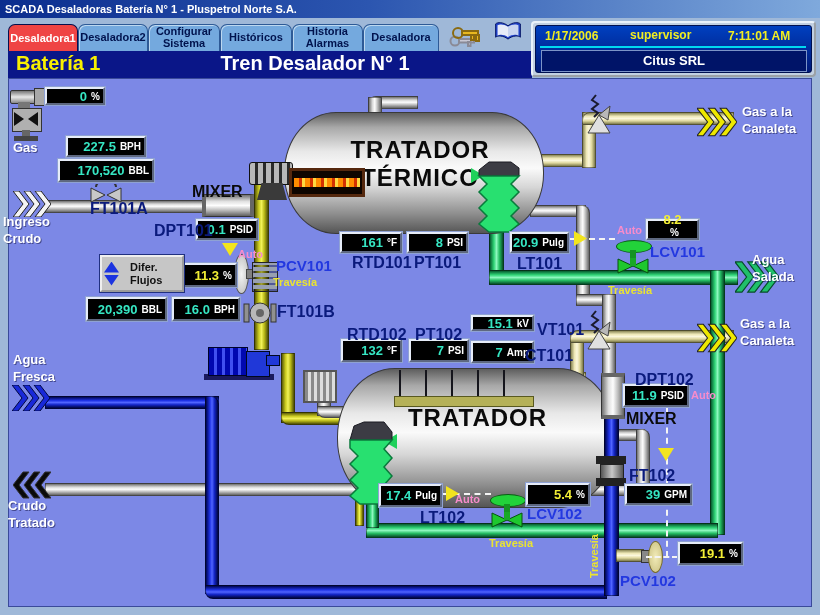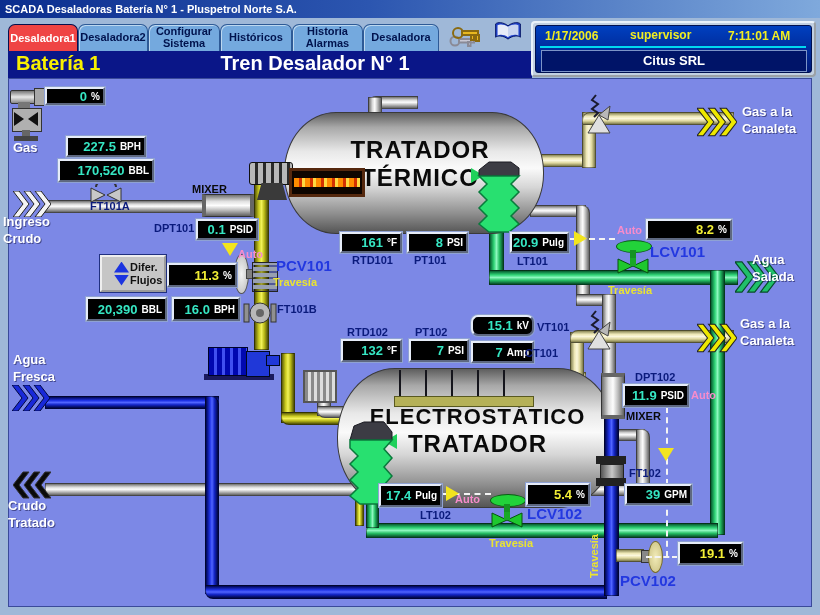--- a/index.html
+++ b/index.html
@@ -41,21 +41,21 @@
   .ph.blue{background:linear-gradient(180deg,#000650,#1E32E6 32%,#5064FF 50%,#1426C8 70%,#000540);}
   .pv.blue{background:linear-gradient(90deg,#000650,#1E32E6 32%,#5064FF 50%,#1426C8 70%,#000540);}
   .pv.yellow{background:linear-gradient(90deg,#5E5E08,#CCCC22 30%,#F2F258 50%,#B8B818 72%,#4E4E06);}
   .ph.yellow{background:linear-gradient(180deg,#5E5E08,#CCCC22 30%,#F2F258 50%,#B8B818 72%,#4E4E06);}
   
   .vessel{position:absolute;border:1px solid #3A3A3A;
     background:linear-gradient(180deg,#5E5E5E 0%,#A8A8A8 12%,#E8E8E8 32%,#FAFAFA 46%,#D6D6D6 62%,#8E8E8E 84%,#555 100%);}
   .vesseltext{position:absolute;color:#0A0A0A;font-weight:bold;text-align:center;letter-spacing:1px;}
   
   .flow{position:absolute;color:#fff;font-weight:bold;font-size:13px;line-height:1.3;text-shadow:1px 1px 0 rgba(20,20,70,.55);}
-  .tag{position:absolute;color:#0A1A7C;font-weight:bold;font-size:11px;white-space:nowrap;}
+  .tag{position:absolute;color:#0A1A7C;font-weight:bold;font-size:16px;white-space:nowrap;}
   .tag.black{color:#0A0A0A;}
   .vtag{position:absolute;color:#2338E0;font-weight:bold;font-size:15px;white-space:nowrap;}
   .trav{position:absolute;color:#EAE431;font-weight:bold;font-size:11px;white-space:nowrap;}
   .auto{position:absolute;color:#F78CCB;font-weight:bold;font-size:11px;white-space:nowrap;}
   
   .lcd{position:absolute;background:#000;border:2px solid;border-color:#E6ECF8 #5E6880 #5E6880 #E6ECF8;
     box-shadow:0 0 0 1px #8FA2D4;display:flex;align-items:center;justify-content:flex-end;
     padding:0 3px;box-sizing:border-box;white-space:nowrap;}
   .lcd .val{color:#36E6C3;font-size:13px;font-weight:bold;}
   .lcd.pct .val{color:#F2EE35;}
@@ -63,23 +63,23 @@
   
   .dashv{position:absolute;border-left:2px dashed #F4F4F4;}
   .dashh{position:absolute;border-top:2px dashed #F4F4F4;}
   .tri{position:absolute;background:#F2E41E;filter:drop-shadow(0 1px 0 rgba(80,50,0,.7));}
   .tri.r{clip-path:polygon(0 0,100% 50%,0 100%);}
   .tri.d{clip-path:polygon(0 0,100% 0,50% 100%);}
   .gtri{position:absolute;background:#1ED05A;}
   .gtri.r{clip-path:polygon(0 0,100% 50%,0 100%);}
   .gtri.l{clip-path:polygon(100% 0,0 50%,100% 100%);}
   
-  .diferbtn{position:absolute;left:100px;top:255px;width:66px;height:37px;background:#C6C6C6;
-    border:2px outset #EFEFEF;outline:1px solid #203080;display:flex;align-items:center;gap:1px;
-    padding:12px;box-sizing:border-box;cursor:pointer;}
+  .diferbtn{position:absolute;left:100px;top:255px;width:84px;height:37px;background:#C6C6C6;
+    border:2px outset #EFEFEF;outline:1px solid #203080;display:flex;align-items:center;gap:11px;
+    padding:2px;box-sizing:border-box;cursor:pointer;}
   .diferbtn .arrows{display:flex;flex-direction:column;gap:2px;}
   .diferbtn .arrows i{display:block;width:15px;height:11px;background:#1C34E0;}
   .diferbtn .arrows i.up{clip-path:polygon(50% 0,100% 100%,0 100%);}
   .diferbtn .arrows i.dn{clip-path:polygon(0 0,100% 0,50% 100%);}
   .diferbtn .lbl{color:#111;font-size:11px;font-weight:bold;line-height:1.1;}
   .filelabel{position:absolute;color:#000;font-size:11px;font-weight:bold;}
 </style>
 </head>
 <body>
 
@@ -219,21 +219,20 @@
 </div>
 <div class="flow" style="left:13px;top:140px;">Gas</div>
 
 <div class="vessel" style="left:284px;top:112px;width:258px;height:120px;border-radius:52px/60px;"></div>
 <div class="vesseltext" style="left:318px;top:136px;width:204px;font-size:24px;line-height:1.15;">
   <span style="display:block;">TRATADOR</span>
   <span style="display:block;">TÉRMICO</span>
 </div>
 <div class="vessel" style="left:337px;top:368px;width:277px;height:138px;border-radius:58px/69px;"></div>
 <div class="vesseltext" style="left:355px;top:404px;width:245px;font-size:22px;line-height:1.2;">
-  <span style="display:block;">ELECTROSTÁTICO</span>
   <span style="display:block;font-size:24px;">TRATADOR</span>
 </div>
 
 <div class="abs" style="left:249px;top:162px;width:42px;height:21px;background:repeating-linear-gradient(90deg,#B8B8B8 0 5px,#2A2A2A 5px 8px);border:1px solid #111;border-radius:3px;"></div>
 <div class="abs" style="left:257px;top:183px;width:30px;height:17px;background:#3A3A3A;clip-path:polygon(15% 0,85% 0,100% 100%,0 100%);"></div>
 <div class="abs" style="left:289px;top:168px;width:76px;height:29px;background:#0E0500;border:3px solid #55280E;box-sizing:border-box;">
   <div class="abs" style="left:2px;top:7px;width:66px;height:9px;background:repeating-linear-gradient(90deg,#FF8C00 0 5px,#D43000 5px 8px,#FFD840 8px 11px);"></div>
 </div>
 
 <div class="abs" style="left:399px;top:370px;width:128px;height:27px;background:repeating-linear-gradient(90deg,#15151C 0 2px,transparent 2px 26px);"></div>
@@ -328,33 +327,33 @@
   <span class="unit">°F</span>
 </div>
 <div class="lcd" style="left:407px;top:232px;width:61px;height:21px;">
   <span class="val">8</span>
   <span class="unit">PSI</span>
 </div>
 <div class="lcd" style="left:510px;top:232px;width:59px;height:21px;">
   <span class="val">20.9</span>
   <span class="unit">Pulg</span>
 </div>
-<div class="lcd pct" style="left:646px;top:219px;width:86px;height:21px;">
+<div class="lcd pct" style="left:646px;top:219px;width:53px;height:21px;flex-direction:column;">
   <span class="val">8.2</span>
   <span class="unit">%</span>
 </div>
 <div class="lcd" style="left:341px;top:339px;width:61px;height:23px;">
   <span class="val">132</span>
   <span class="unit">°F</span>
 </div>
 <div class="lcd" style="left:409px;top:339px;width:60px;height:23px;">
   <span class="val">7</span>
   <span class="unit">PSI</span>
 </div>
-<div class="lcd" style="left:471px;top:315px;width:63px;height:21px;border-radius:7px;">
+<div class="lcd" style="left:471px;top:315px;width:63px;height:16px;">
   <span class="val">15.1</span>
   <span class="unit">kV</span>
 </div>
 <div class="lcd" style="left:471px;top:341px;width:63px;height:22px;">
   <span class="val">7</span>
   <span class="unit">Amp</span>
 </div>
 <div class="lcd" style="left:623px;top:384px;width:66px;height:23px;">
   <span class="val">11.9</span>
   <span class="unit">PSID</span>

